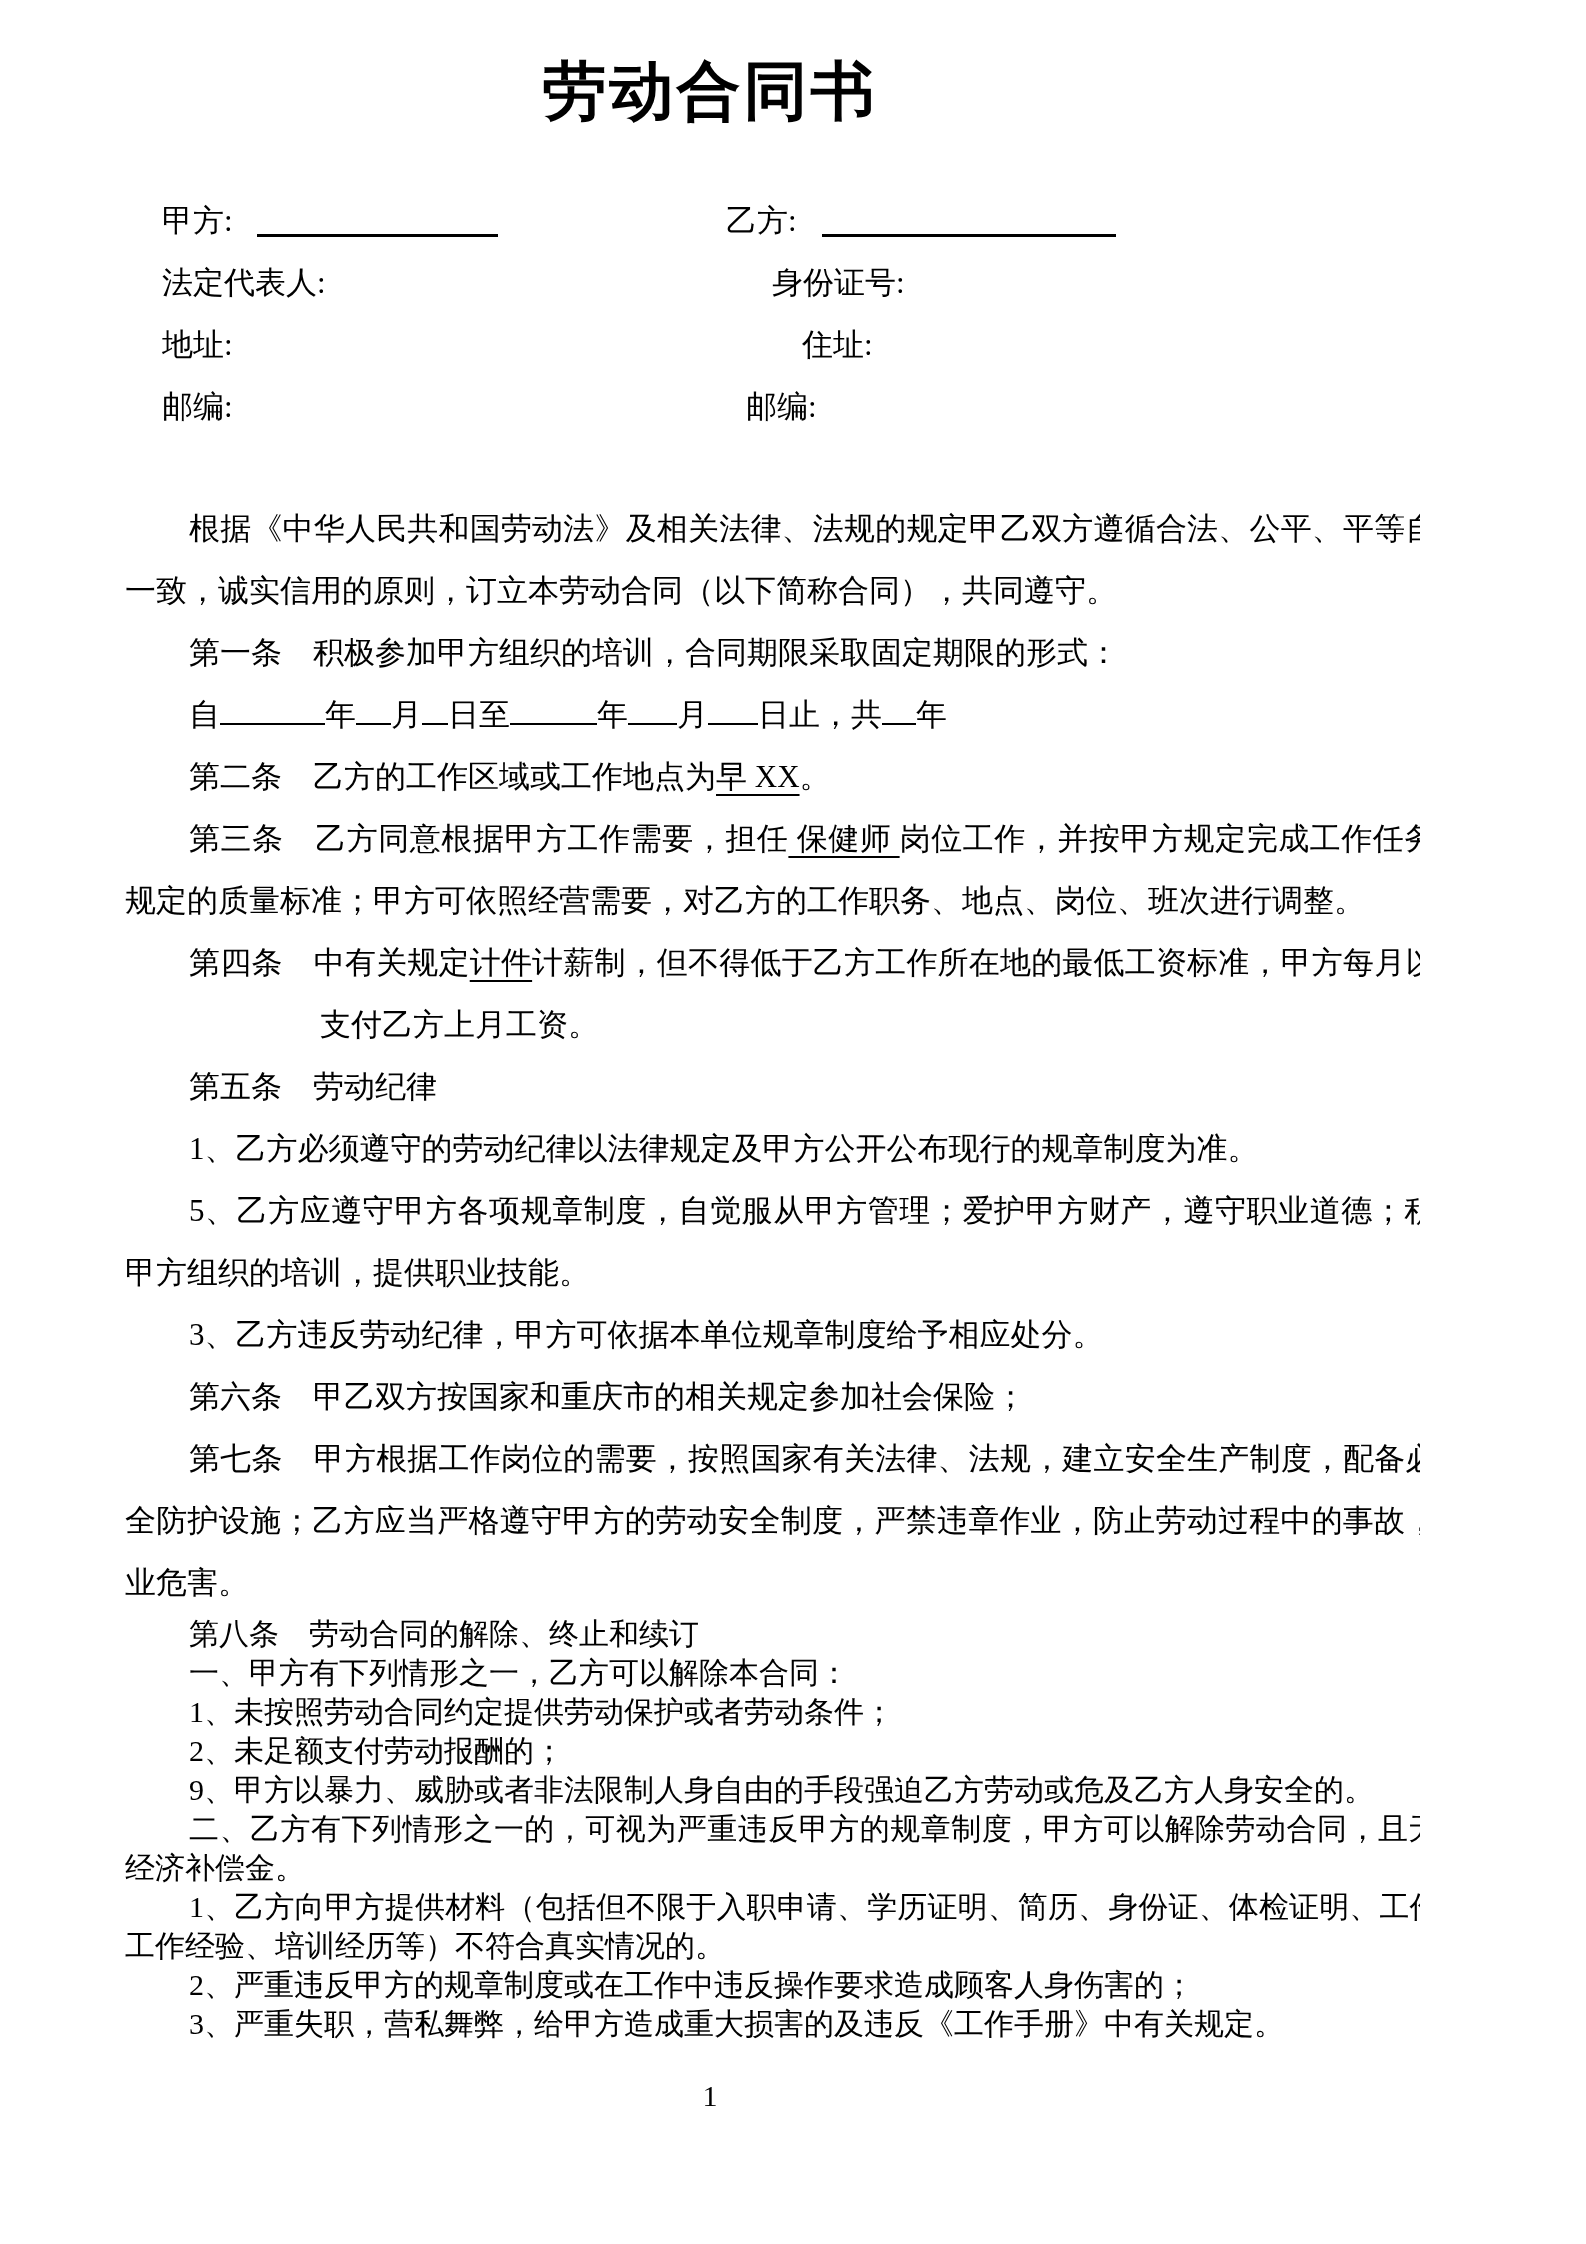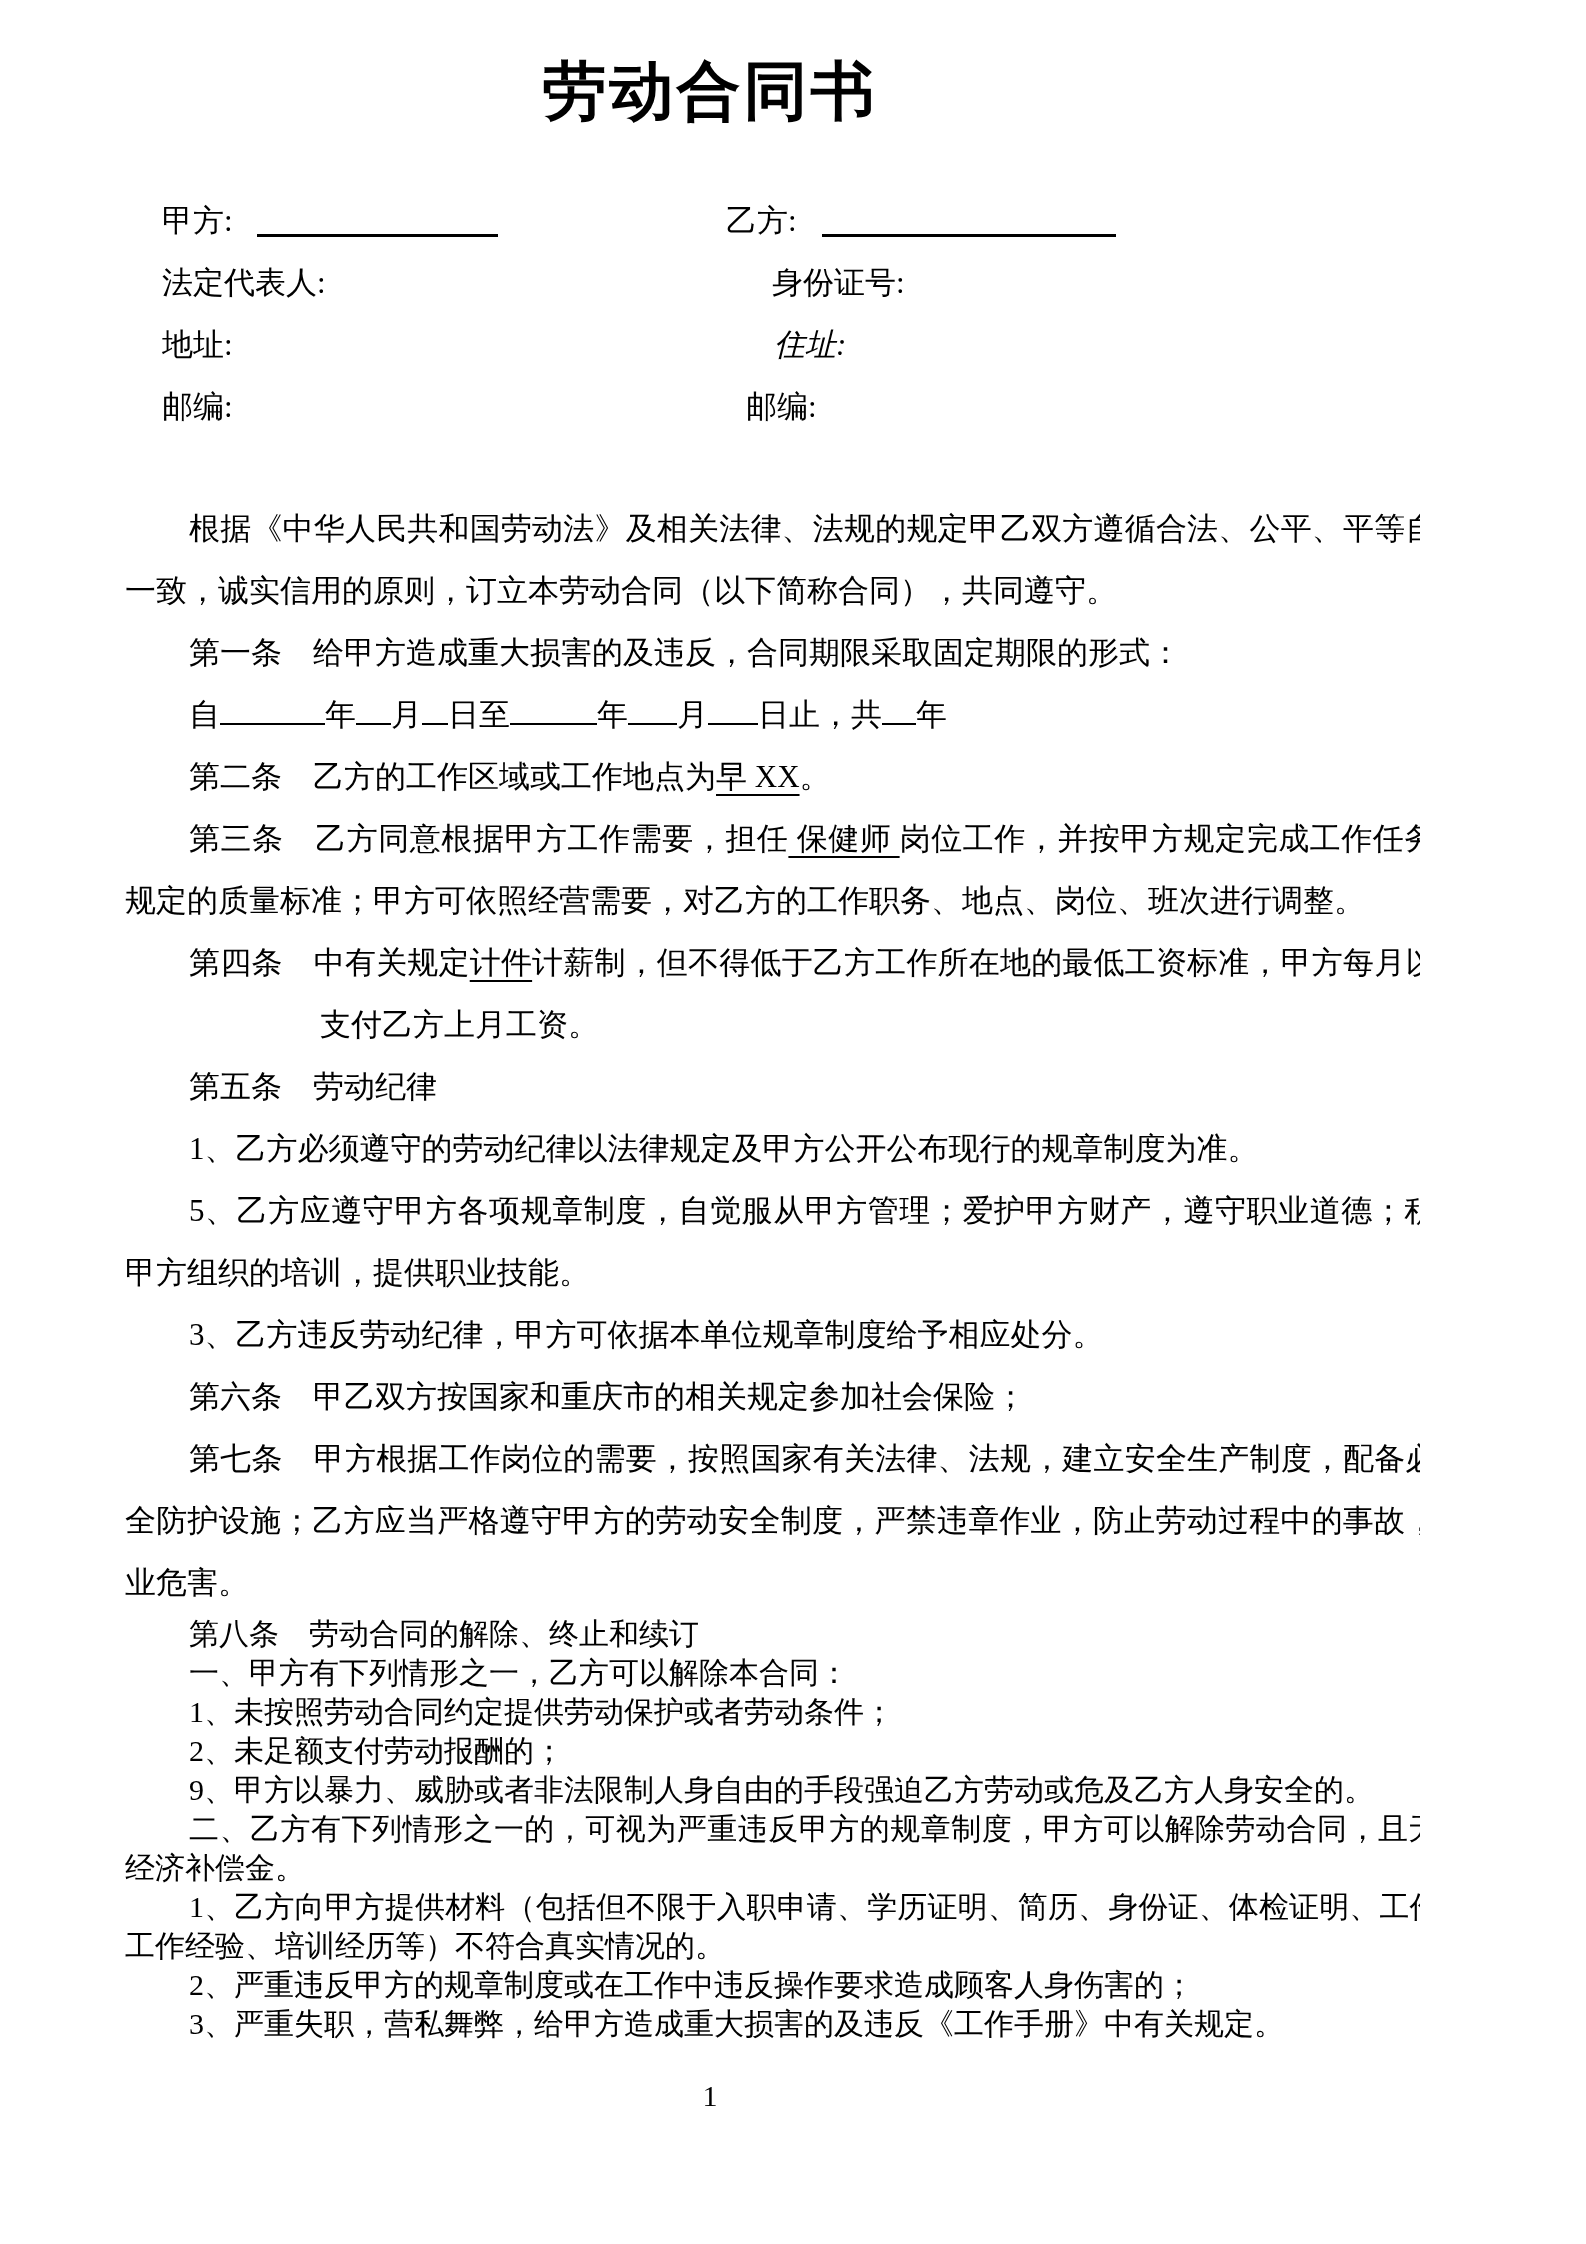--- a/index.html
+++ b/index.html
@@ -13,21 +13,21 @@
   .title{
     position:absolute;top:56px;left:0;width:100%;
     text-align:center;
     font-family:"Liberation Sans","DejaVu Sans",sans-serif;
     font-weight:bold;font-size:64px;line-height:1.1;letter-spacing:3px;
   }
   .hdr-row{position:absolute;left:0;width:100%;height:62px;font-size:31px;line-height:62px;}
   .hdr-r1{top:190px;} .hdr-r2{top:252px;} .hdr-r3{top:314px;} .hdr-r4{top:376px;}
   .lbl{position:absolute;white-space:nowrap;}
   .lbl-a{left:162px;}
-  .lbl-b1{left:726px;} .lbl-b2{left:772px;} .lbl-b3{left:774px;font-style:italic;} .lbl-b4{left:746px;}
+  .lbl-b1{left:726px;} .lbl-b2{left:772px;} .lbl-b3{left:802px;} .lbl-b4{left:746px;}
   .hline{position:absolute;top:44px;height:0;border-bottom:3px solid #000;}
   .hline-a{left:257px;width:241px;}
   .hline-b{left:822px;width:294px;}
   .contract-body{
     position:absolute;left:93px;top:498px;width:1405px;
     font-size:31px;
     margin-left:32px;
   }
   .para{margin:0;line-height:62px;text-align:justify;text-indent:64px;}
   .para.tight{line-height:39px;font-size:30px;}
@@ -67,21 +67,21 @@
     <span class="lbl lbl-b3">住址:</span>
   </div>
 
   <div class="hdr-row hdr-r4">
     <span class="lbl lbl-a">邮编:</span>
     <span class="lbl lbl-b4">邮编:</span>
   </div>
 
   <div class="contract-body">
       <p class="para loose"><span>根据《中华人民共和国劳动法》及相关法律、法规的规定甲乙双方遵循合法、公平、平等自愿协商一致，诚实信用的原则，订立本劳动合同（以下简称合同），共同遵守。</span></p>
-      <p class="para loose"><span>第一条　给甲方造成重大损害的及违反，合同期限采取固定期限的形式：</span></p>
+      <p class="para loose"><span>第一条　积极参加甲方组织的培训，合同期限采取固定期限的形式：</span></p>
       <p class="para loose"><span>自</span><span class="blank" style="width: 105px;"></span><span>年</span><span class="blank" style="width: 35px;"></span><span>月</span><span class="blank" style="width: 26px;"></span><span>日至</span><span class="blank" style="width: 87px;"></span><span>年</span><span class="blank" style="width: 49px;"></span><span>月</span><span class="blank" style="width: 50px;"></span><span>日止，共</span><span class="blank" style="width: 34px;"></span><span>年</span></p>
       <p class="para loose"><span>第二条　乙方的工作区域或工作地点为</span><span class="u">早 XX</span><span>。</span></p>
       <p class="para loose"><span>第三条　乙方同意根据甲方工作需要，担任</span><span class="u"> 保健师 </span><span>岗位工作，并按甲方规定完成工作任务，达到规定的质量标准；甲方可依照经营需要，对乙方的工作职务、地点、岗位、班次进行调整。</span></p>
       <p class="para loose hang"><span>第四条　中有关规定</span><span class="u">计件</span><span>计薪制，但不得低于乙方工作所在地的最低工资标准，甲方每月以人民币支付乙方上月工资。</span></p>
       <p class="para loose"><span>第五条　劳动纪律</span></p>
       <p class="para loose"><span>1、乙方必须遵守的劳动纪律以法律规定及甲方公开公布现行的规章制度为准。</span></p>
       <p class="para loose"><span>5、乙方应遵守甲方各项规章制度，自觉服从甲方管理；爱护甲方财产，遵守职业道德；积极参加甲方组织的培训，提供职业技能。</span></p>
       <p class="para loose"><span>3、乙方违反劳动纪律，甲方可依据本单位规章制度给予相应处分。</span></p>
       <p class="para loose"><span>第六条　甲乙双方按国家和重庆市的相关规定参加社会保险；</span></p>
       <p class="para loose"><span>第七条　甲方根据工作岗位的需要，按照国家有关法律、法规，建立安全生产制度，配备必要的安全防护设施；乙方应当严格遵守甲方的劳动安全制度，严禁违章作业，防止劳动过程中的事故，减少职业危害。</span></p>

